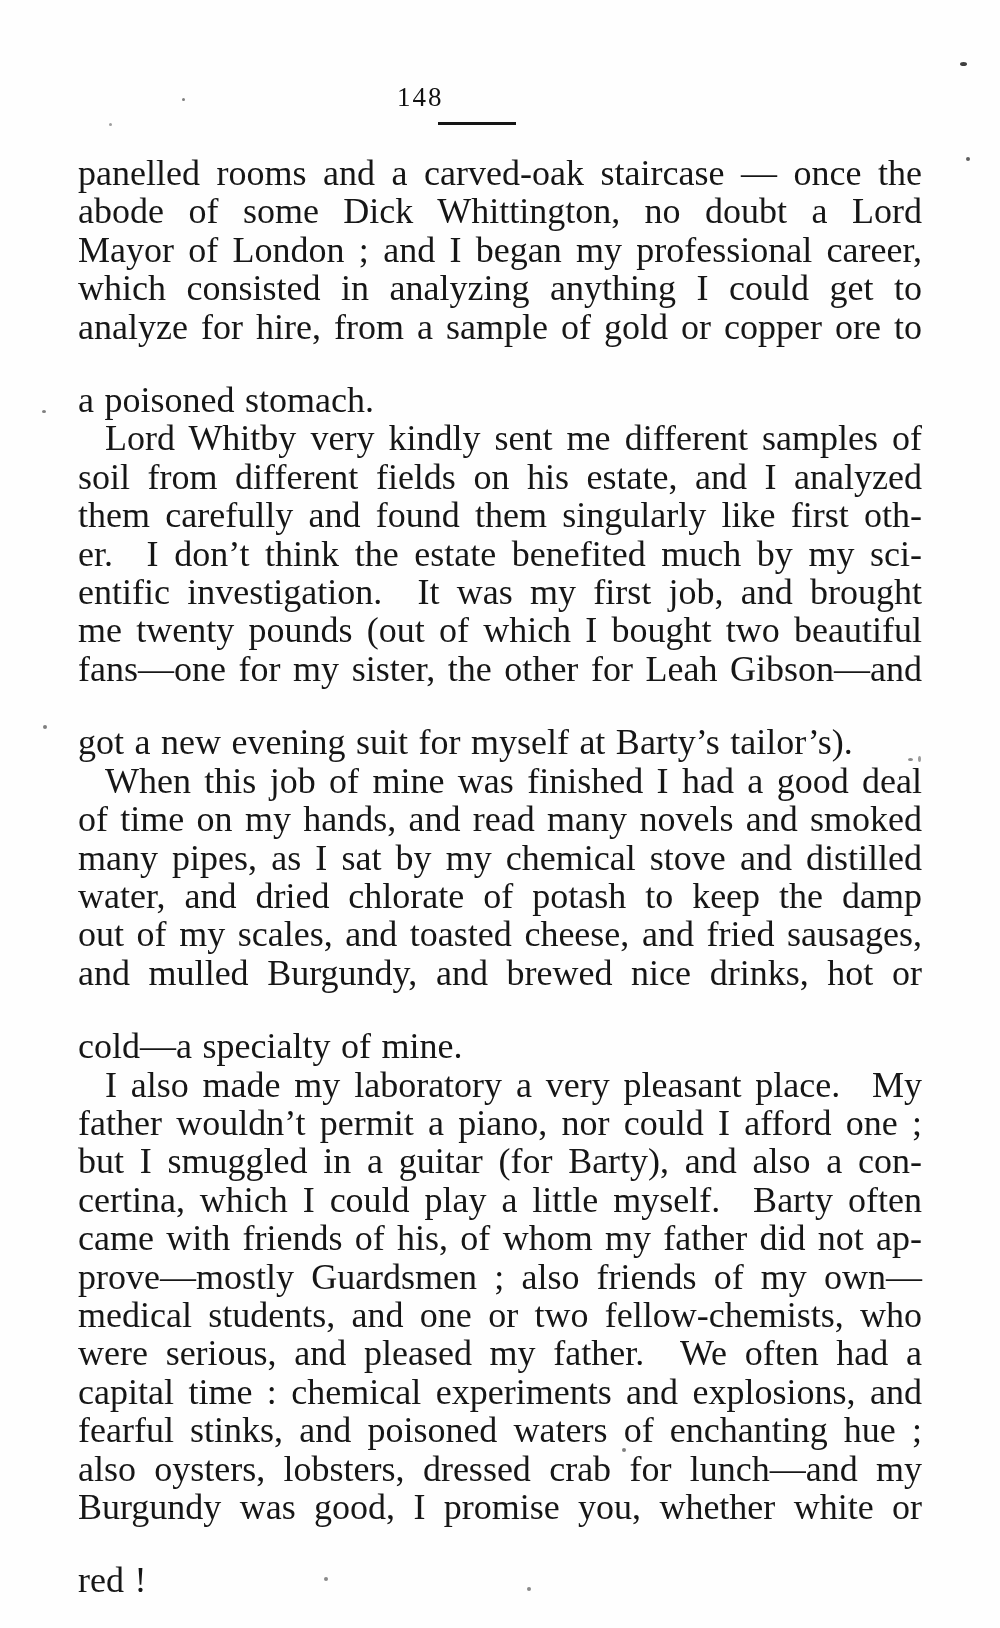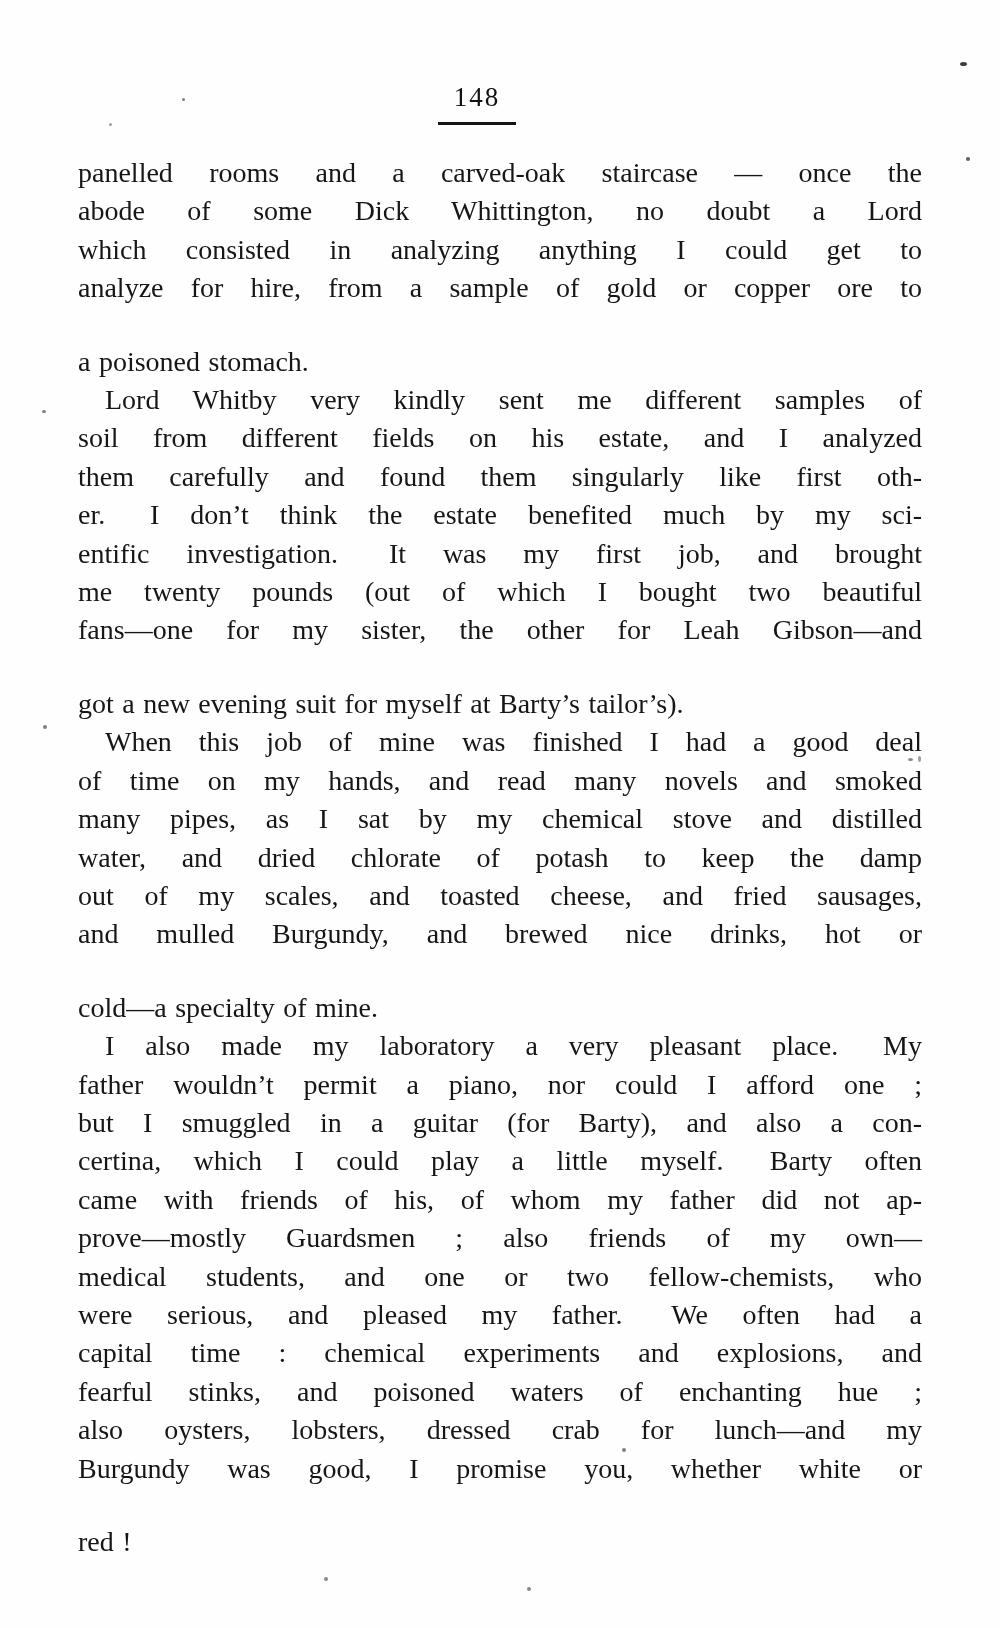--- a/index.html
+++ b/index.html
@@ -14,39 +14,38 @@
     background: #fefefe;
     overflow: hidden;
     font-family: "Liberation Serif", "DejaVu Serif", serif;
     color: #161616;
   }
   .header {
     position: absolute;
     top: 82px;
     left: 397px;
     width: 160px;
-    text-align: center;
   }
   .page-number {
     font-size: 27px;
     letter-spacing: 2px;
     color: #121212;
   }
   .header-rule {
     width: 78px;
     height: 3px;
     background: #151515;
     margin: 9px auto 0 auto;
   }
   .text-block {
     position: absolute;
     left: 78px;
     top: 154px;
     width: 844px;
-    font-size: 28px;
+    font-size: 36px;
     line-height: 38.4px;
     word-spacing: 1.5px;
   }
   .paragraph { margin: 0; padding: 0; }
   .line {
     text-align: justify;
     text-align-last: justify;
   }
   .line.last {
     text-align-last: left;
@@ -68,20 +67,21 @@
 
   <div class="header">
     <div class="page-number">148</div>
     <div class="header-rule"></div>
   </div>
 
   <div class="text-block" id="text-block">
       <div class="paragraph">
         <div class="line">panelled rooms and a carved-oak staircase — once the</div>
         <div class="line">abode of some Dick Whittington, no doubt a Lord</div>
+        <div class="line">Mayor of London ; and I began my professional career,</div>
         <div class="line">which consisted in analyzing anything I could get to</div>
         <div class="line">analyze for hire, from a sample of gold or copper ore to</div>
         <div class="line last">a poisoned stomach.</div>
       </div>
       <div class="paragraph">
         <div class="line indent">Lord Whitby very kindly sent me different samples of</div>
         <div class="line">soil from different fields on his estate, and I analyzed</div>
         <div class="line">them carefully and found them singularly like first oth-</div>
         <div class="line">er.  I don’t think the estate benefited much by my sci-</div>
         <div class="line">entific investigation.  It was my first job, and brought</div>

